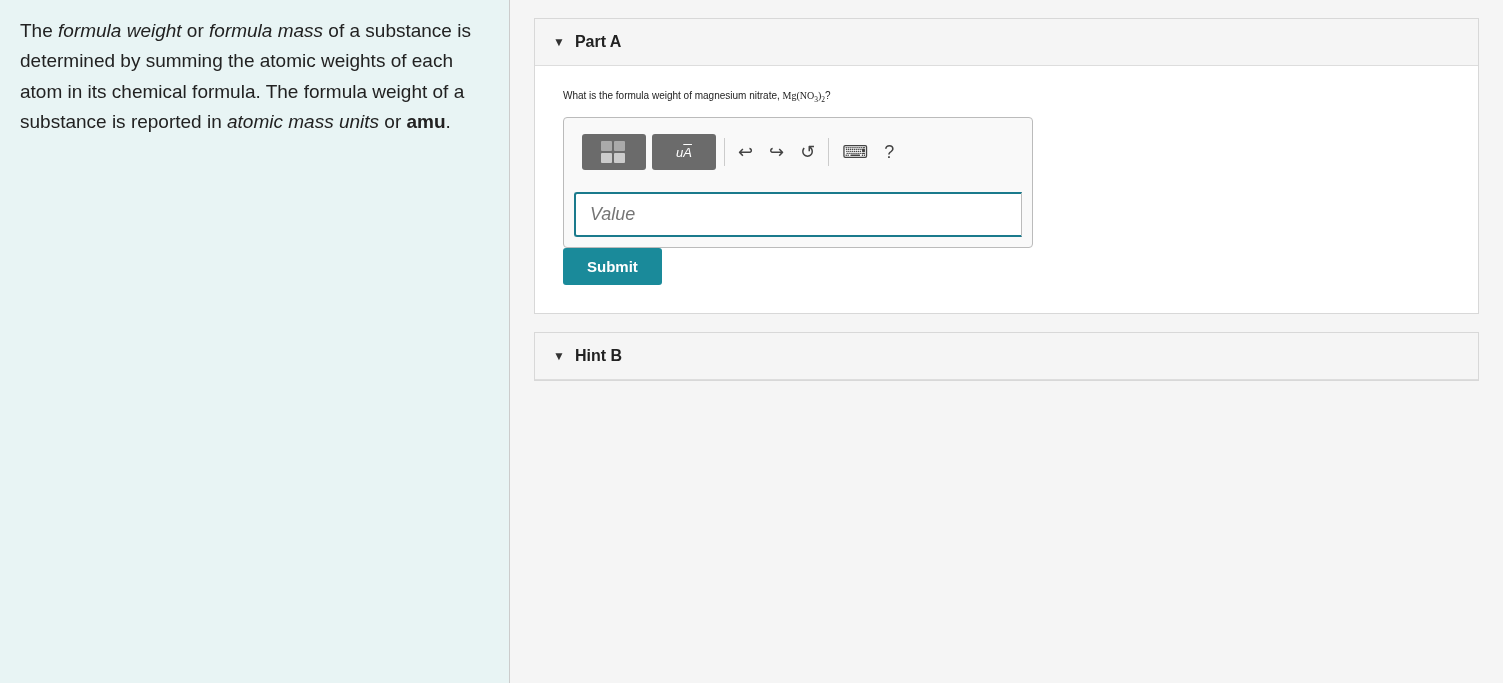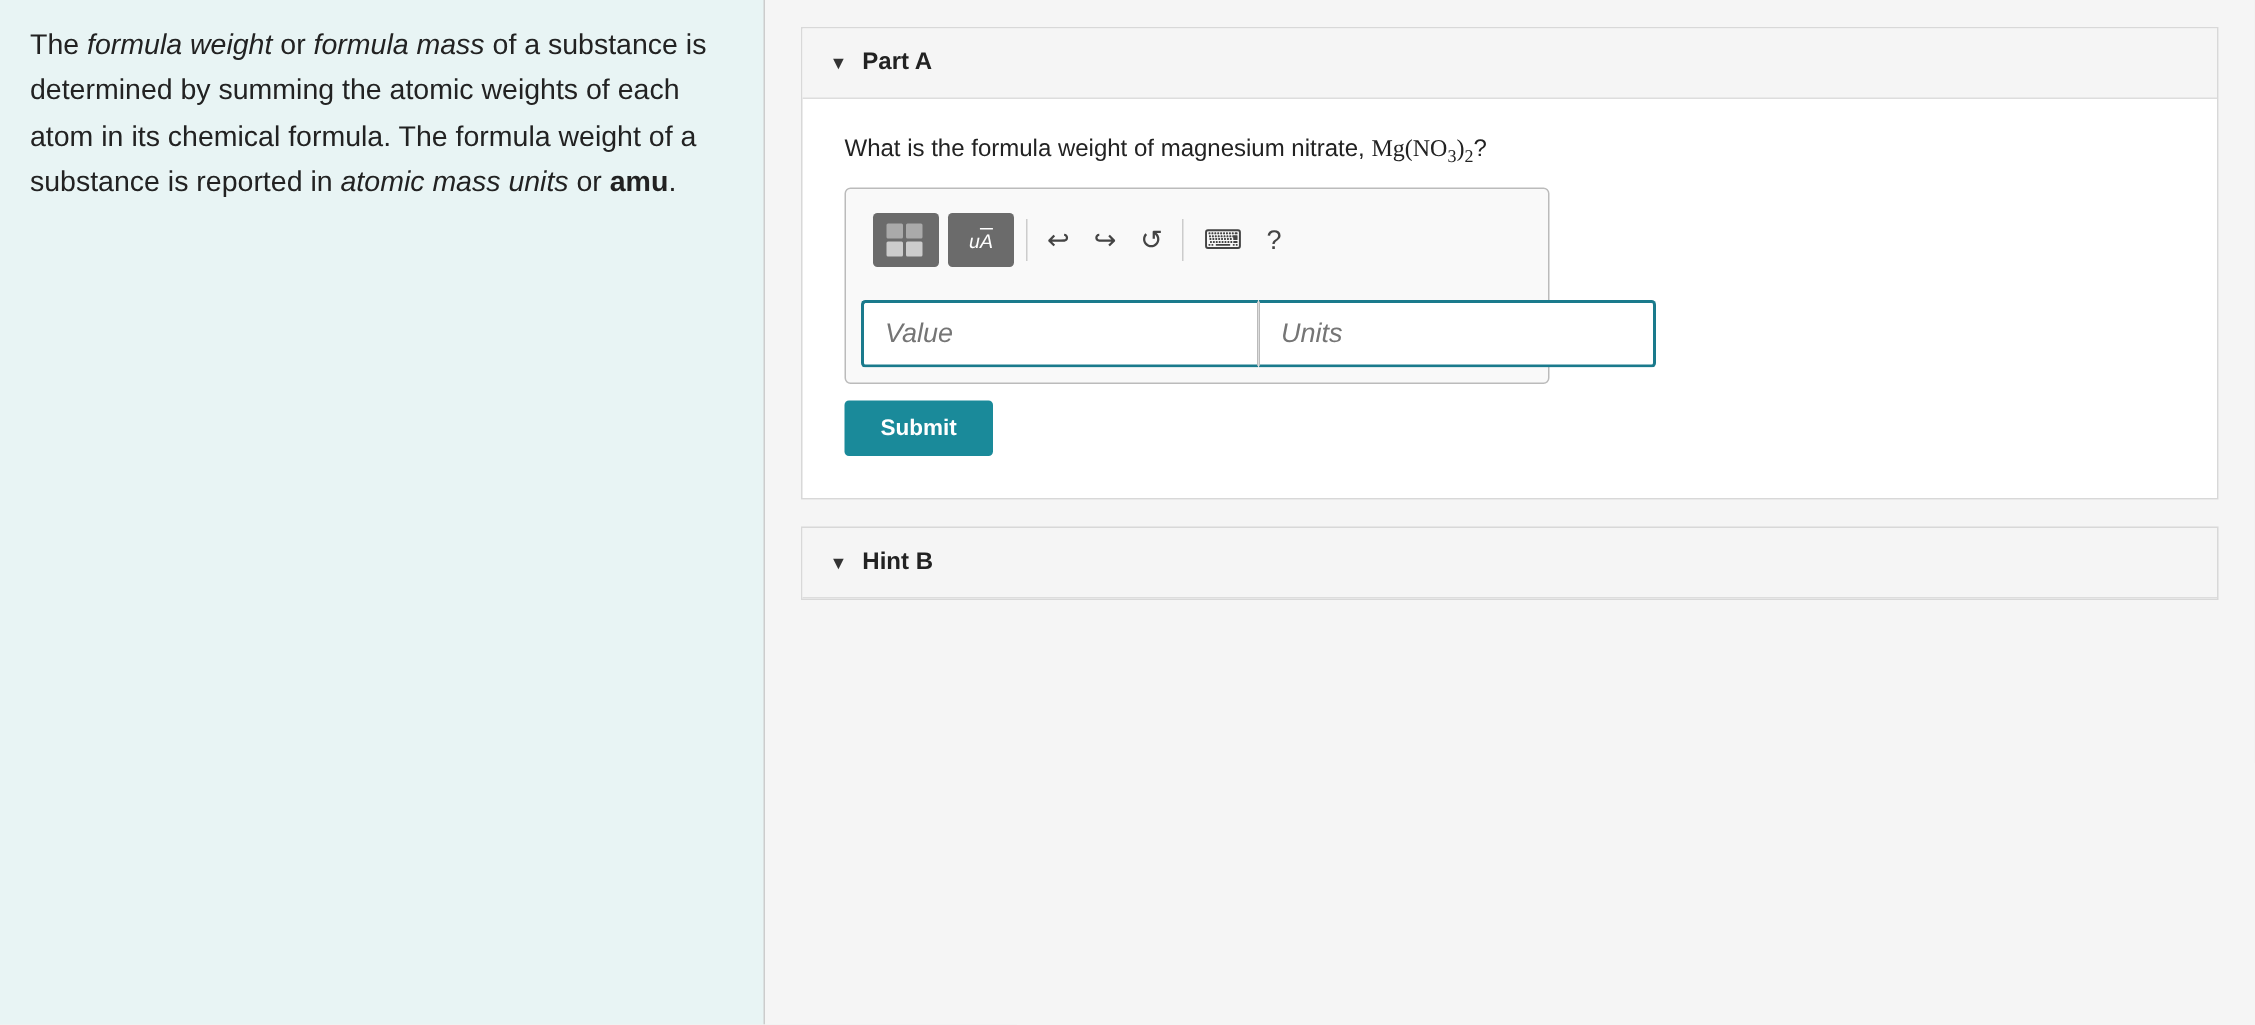--- a/index.html
+++ b/index.html
@@ -67,21 +67,21 @@
       font-size: 16px;
       font-weight: bold;
       color: #222;
     }
 
     .part-body {
       padding: 22px 28px 28px 28px;
     }
 
     .question-text {
-      font-size: 16px;
+      font-size: 10px;
       color: #222;
       margin-bottom: 12px;
       line-height: 1.5;
     }
 
     .question-text .chem-formula {
       font-family: serif;
     }
 
     .instruction-text {
@@ -136,21 +136,21 @@
       border: none;
       border-radius: 3px;
       cursor: pointer;
       padding: 4px 6px;
       color: #fff;
       font-size: 13px;
       height: 36px;
     }
 
     .toolbar-btn-wide {
-      width: 44px;
+      width: 64px;
     }
 
     .toolbar-btn-icon {
       background: none;
       border: none;
       cursor: pointer;
       font-size: 18px;
       color: #444;
       padding: 4px 5px;
       height: 36px;
@@ -200,21 +200,21 @@
 
     .submit-btn {
       background: #1a8a9a;
       color: #fff;
       border: none;
       border-radius: 3px;
       padding: 10px 24px;
       font-size: 15px;
       font-weight: bold;
       cursor: pointer;
-      margin-top: 11px;
+      margin-top: 0;
     }
 
     .part-b-section {
       background: #fff;
       border: 1px solid #d8d8d8;
       margin: 18px 24px 0 24px;
     }
 
     sub {
       font-size: 0.75em;
@@ -279,21 +279,20 @@
             <span>⌨</span>
           </button>
 
           <button class="toolbar-btn-icon" title="Help">
             <span>?</span>
           </button>
         </div>
 
         <div class="input-row">
           <input type="text" class="value-input" placeholder="Value" style="">
-          <input type="text" class="units-input" placeholder="Units" style="">
         </div>
       </div>
 
       <button class="submit-btn">
         <span>Submit</span>
       </button>
     </div>
   </div>
 
   <div class="part-b-section">

